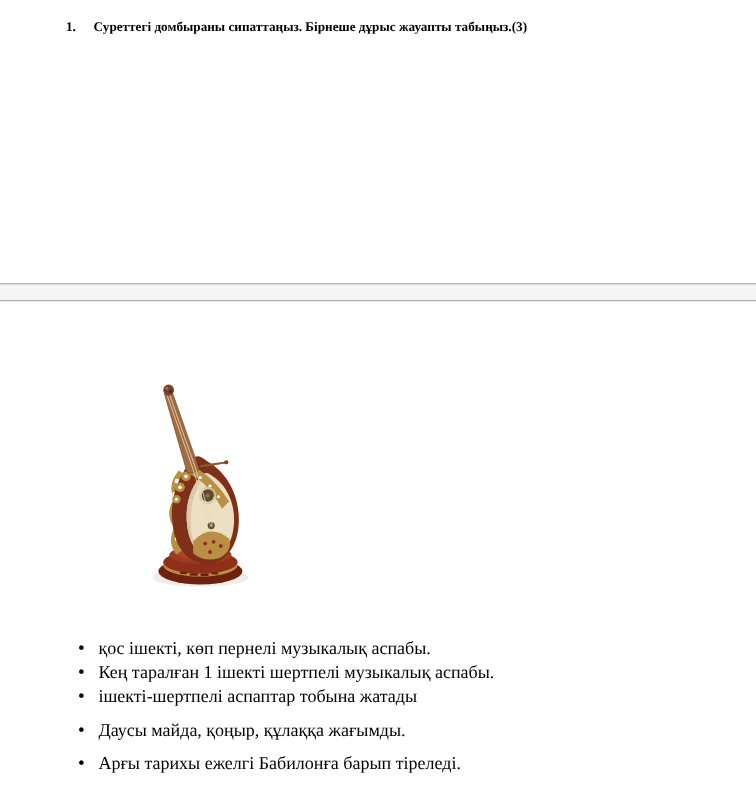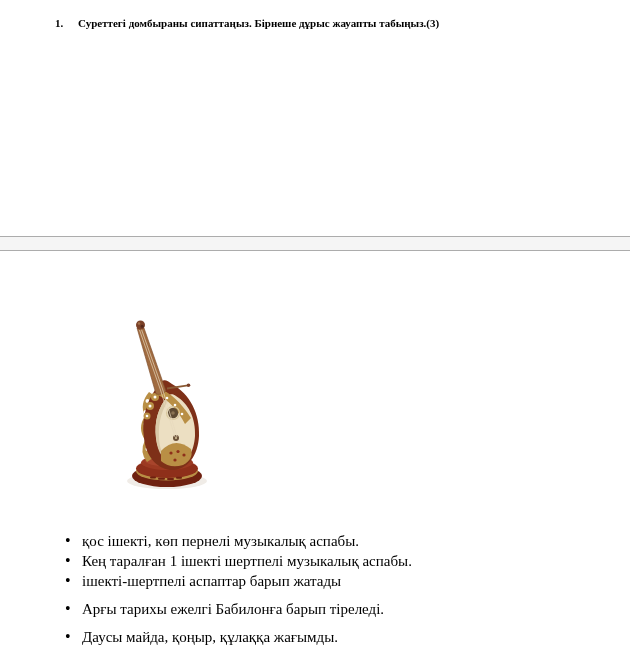--- a/index.html
+++ b/index.html
@@ -169,16 +169,16 @@
       <circle cx="45.5" cy="17" r="4.5" fill="#7a4028"></circle>
       <circle cx="44" cy="15.5" r="1.3" fill="#a5714a"></circle>
       <circle cx="47.2" cy="18.2" r="1.5" fill="#54281a"></circle>
     </g>
   </svg>
 </div>
 
 <ul class="answers">
   <li><span>қос ішекті, көп пернелі музыкалық аспабы.</span></li>
   <li><span>Кең таралған 1 ішекті шертпелі музыкалық аспабы.</span></li>
-  <li><span>ішекті-шертпелі аспаптар барып жатады</span></li>
+  <li><span>ішекті-шертпелі аспаптар тобына жатады</span></li>
+  <li class="spaced"><span>Даусы майда, қоңыр, құлаққа жағымды.</span></li>
   <li class="spaced"><span>Арғы тарихы ежелгі Бабилонға барып тіреледі.</span></li>
-  <li class="spaced"><span>Даусы майда, қоңыр, құлаққа жағымды.</span></li>
 </ul>
 
 </body></html>

